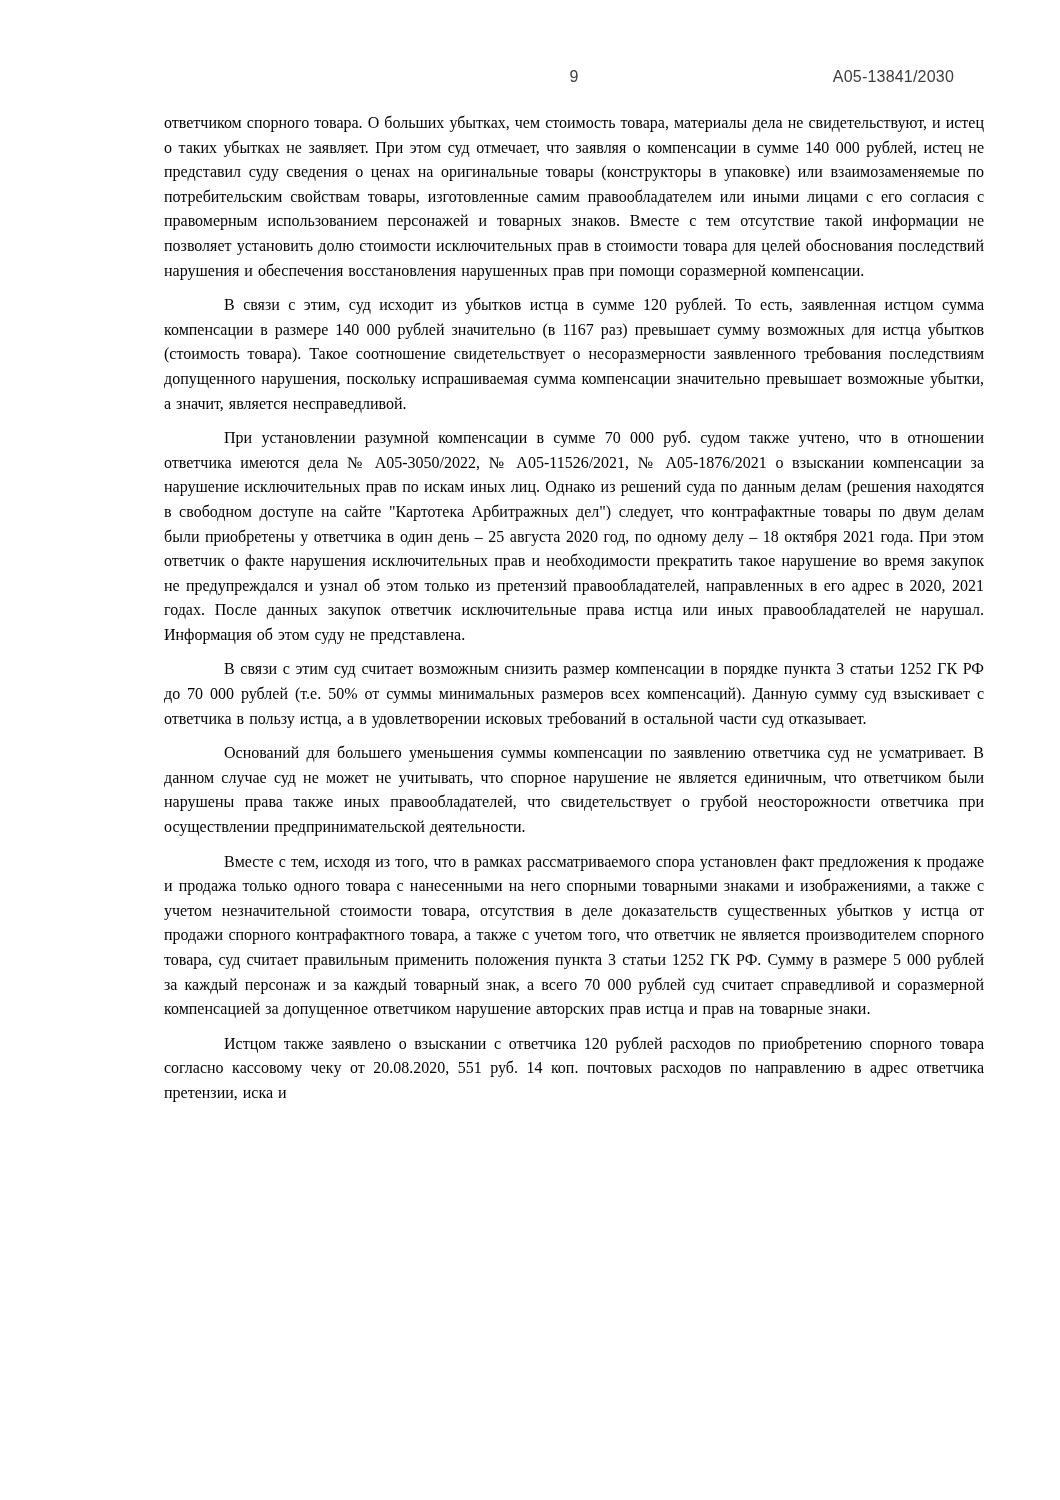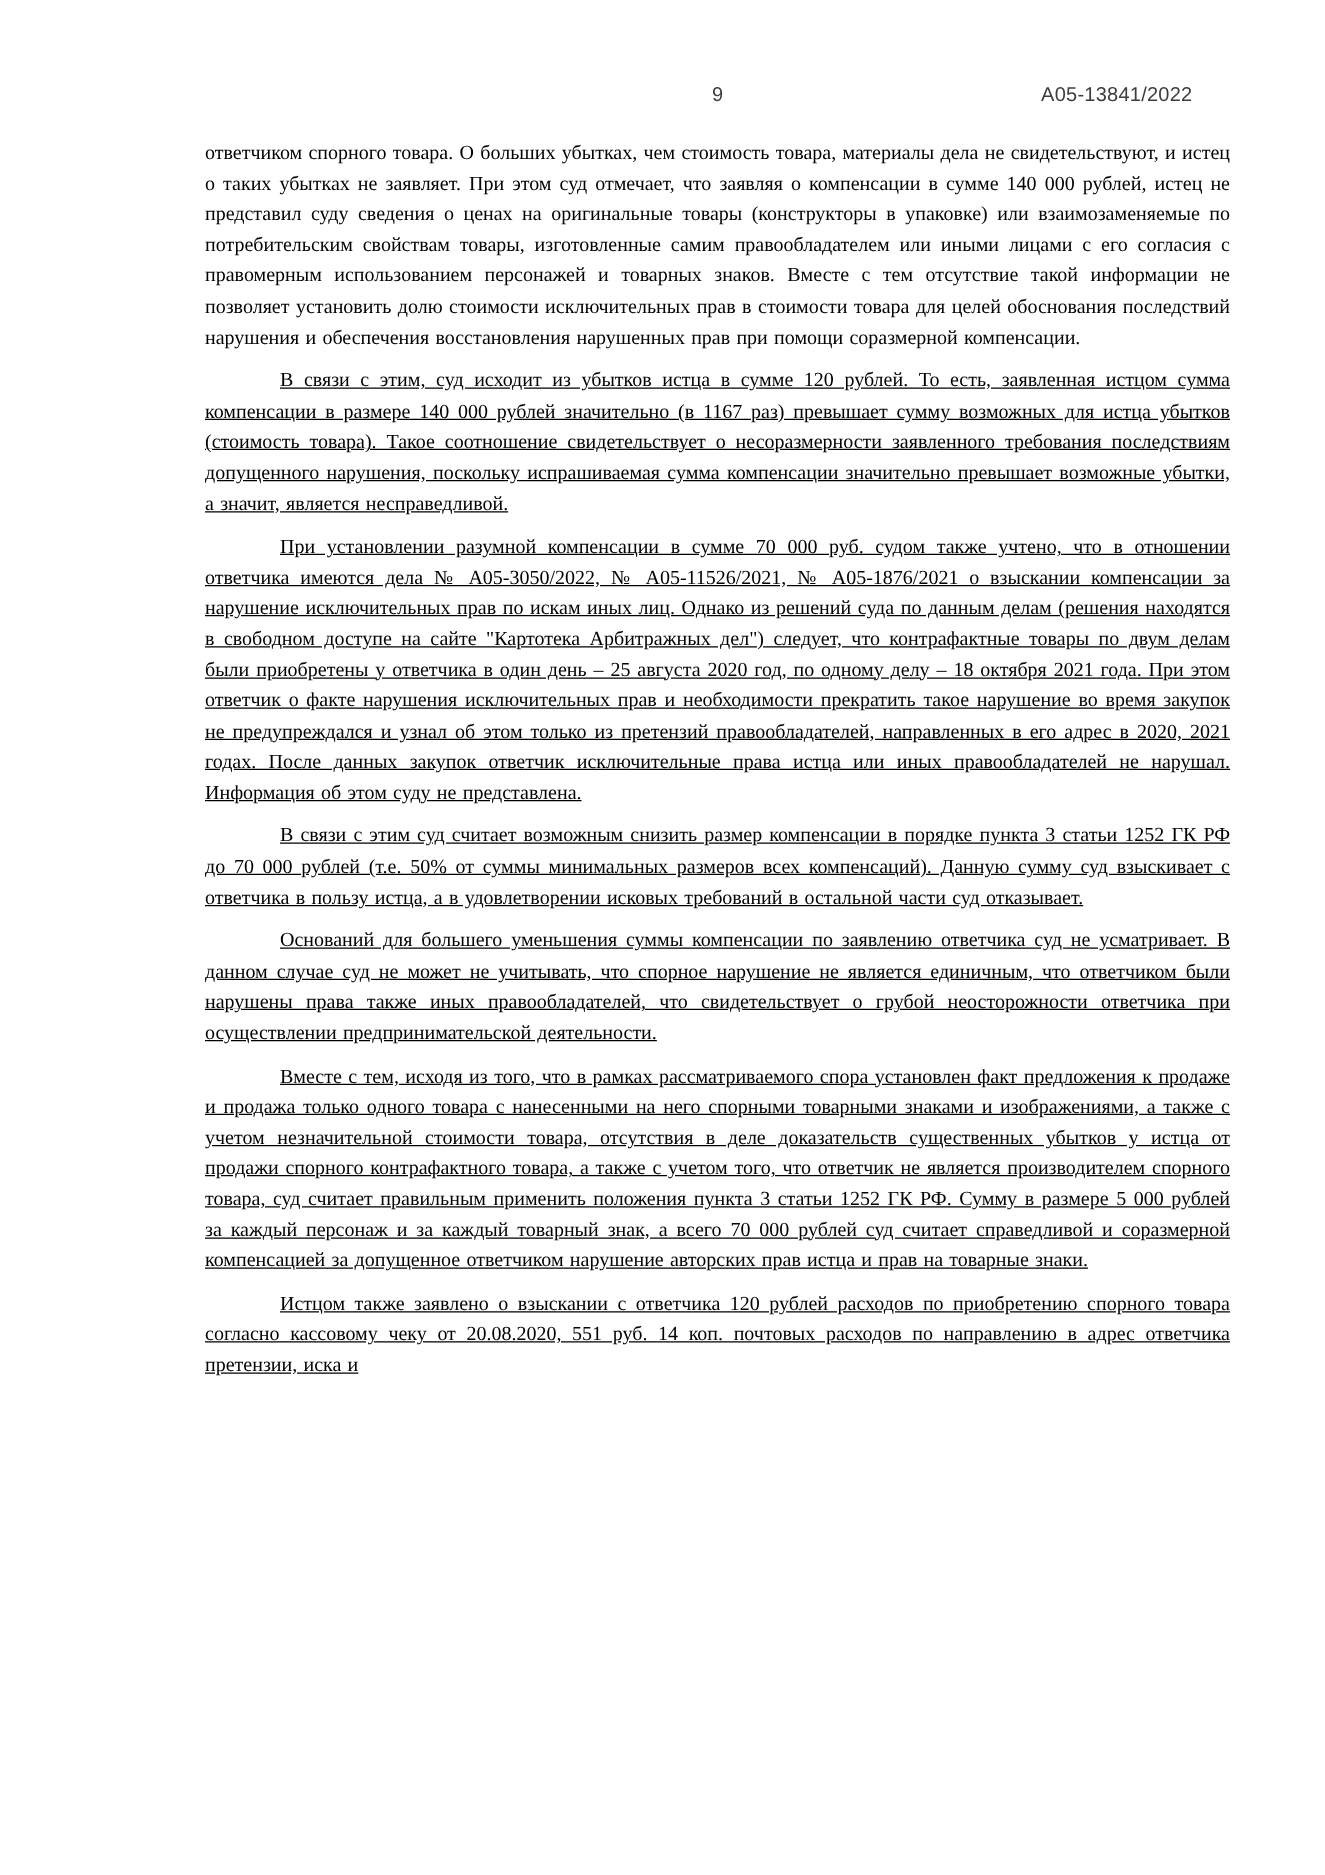--- a/index.html
+++ b/index.html
@@ -53,31 +53,30 @@
     line-height: 24.6px;
     text-align: justify;
     text-justify: inter-word;
   }
   .content p {
     margin: 0 0 10px 0;
     word-spacing: 1px;
   }
   .content p.indent {
     text-indent: 60px;
-    text-decoration: underline;
   }
 </style>
 </head>
 <body>
 
 <div class="page">
 
   <div class="page-header">
     <span class="page-number">9</span>
-    <span class="case-number">А05-13841/2022</span>
+    <span class="case-number">А05-13841/2030</span>
   </div>
 
   <div class="content">
     <p>ответчиком спорного товара. О больших убытках, чем стоимость товара, материалы дела не свидетельствуют, и истец о таких убытках не заявляет. При этом суд отмечает, что заявляя о компенсации в сумме 140 000 рублей, истец не представил суду сведения о ценах на оригинальные товары (конструкторы в упаковке) или взаимозаменяемые по потребительским свойствам товары, изготовленные самим правообладателем или иными лицами с его согласия с правомерным использованием персонажей и товарных знаков. Вместе с тем отсутствие такой информации не позволяет установить долю стоимости исключительных прав в стоимости товара для целей обоснования последствий нарушения и обеспечения восстановления нарушенных прав при помощи соразмерной компенсации.</p>
     <p class="indent">В связи с этим, суд исходит из убытков истца в сумме 120 рублей. То есть, заявленная истцом сумма компенсации в размере 140 000 рублей значительно (в 1167 раз) превышает сумму возможных для истца убытков (стоимость товара). Такое соотношение свидетельствует о несоразмерности заявленного требования последствиям допущенного нарушения, поскольку испрашиваемая сумма компенсации значительно превышает возможные убытки, а значит, является несправедливой.</p>
     <p class="indent">При установлении разумной компенсации в сумме 70 000 руб. судом также учтено, что в отношении ответчика имеются дела № А05-3050/2022, № А05-11526/2021, № А05-1876/2021 о взыскании компенсации за нарушение исключительных прав по искам иных лиц. Однако из решений суда по данным делам (решения находятся в свободном доступе на сайте "Картотека Арбитражных дел") следует, что контрафактные товары по двум делам были приобретены у ответчика в один день – 25 августа 2020 год, по одному делу – 18 октября 2021 года. При этом ответчик о факте нарушения исключительных прав и необходимости прекратить такое нарушение во время закупок не предупреждался и узнал об этом только из претензий правообладателей, направленных в его адрес в 2020, 2021  годах. После данных закупок ответчик исключительные права истца или иных правообладателей не нарушал. Информация об этом суду не представлена.</p>
     <p class="indent">В связи с этим суд считает возможным снизить размер компенсации в порядке пункта 3 статьи 1252  ГК РФ до 70 000 рублей (т.е. 50% от суммы минимальных размеров всех компенсаций).  Данную сумму суд взыскивает с ответчика в пользу истца, а в удовлетворении исковых требований в остальной части суд отказывает.</p>
     <p class="indent">Оснований для большего уменьшения суммы компенсации по заявлению ответчика суд не усматривает. В данном случае суд не может не учитывать, что спорное нарушение не является единичным, что ответчиком были нарушены права также иных правообладателей, что свидетельствует о грубой неосторожности ответчика при осуществлении предпринимательской деятельности.</p>
     <p class="indent">Вместе с тем, исходя из того, что в рамках рассматриваемого спора установлен факт предложения к продаже и продажа только одного товара с нанесенными на него спорными товарными знаками и изображениями, а также с учетом незначительной стоимости товара, отсутствия в деле доказательств существенных убытков у истца от продажи спорного контрафактного товара, а также с учетом того, что ответчик не является производителем спорного товара, суд считает правильным применить положения пункта 3 статьи 1252 ГК РФ. Сумму в размере 5 000 рублей за каждый персонаж и за каждый товарный знак, а всего 70 000 рублей суд считает справедливой и соразмерной компенсацией за допущенное ответчиком нарушение авторских прав истца и прав на товарные знаки.</p>
     <p class="indent">Истцом также заявлено о взыскании с ответчика 120 рублей расходов по приобретению спорного товара согласно кассовому чеку от 20.08.2020, 551 руб. 14 коп. почтовых расходов по направлению в адрес ответчика претензии, иска и</p>

